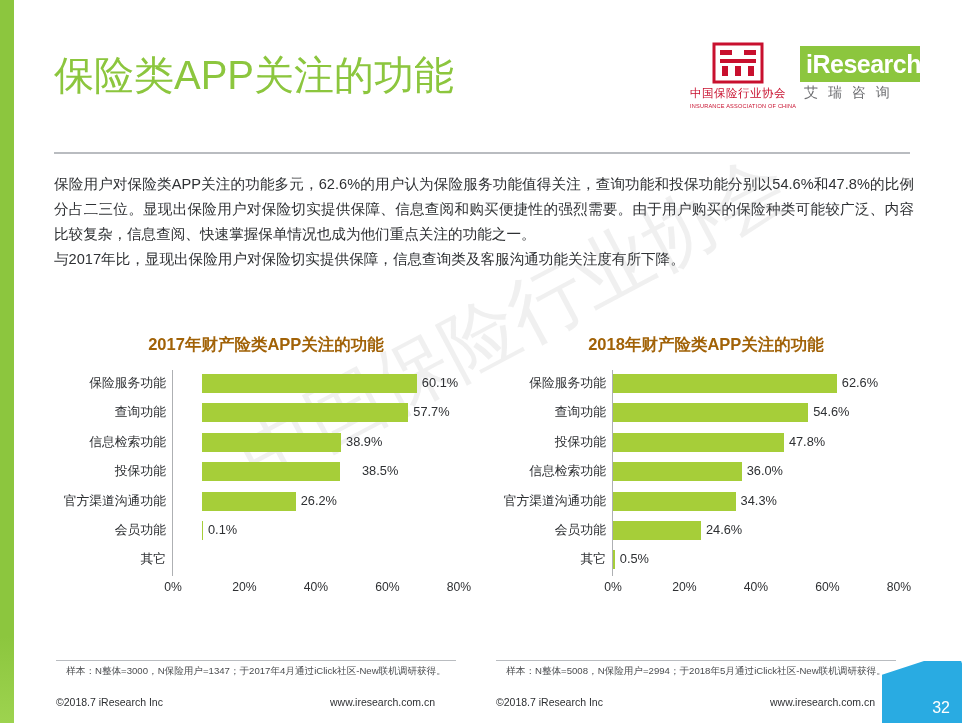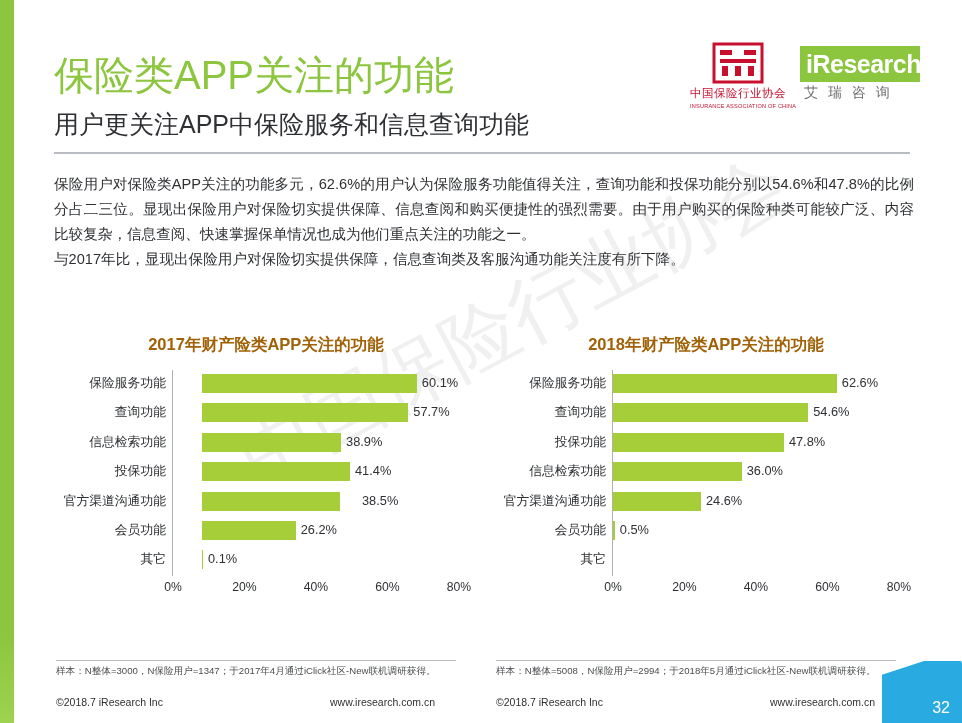--- a/index.html
+++ b/index.html
@@ -217,20 +217,21 @@
     transform: translateX(-50%);
     white-space: nowrap;
   }
   
   .foot-note {
     position: absolute;
     font-size: 9.6px;
     line-height: 13px;
     color: #4a4c4f;
     width: 400px;
+    text-align: center;
   }
   .foot-left { left: 56px; top: 664px; }
   .foot-right { left: 496px; top: 664px; }
   .foot-rule {
     position: absolute;
     height: 1px;
     background: #b9bcc0;
     width: 400px;
   }
   .foot-rule-left { left: 56px; top: 660px; }
@@ -275,21 +276,20 @@
 </head>
 <body>
 
 <div id="slide">
 
   <div class="left-bar">
     <div class="left-bar-inner"></div>
   </div>
 
   <div class="title">保险类APP关注的功能</div>
-  <div class="subtitle">用户更关注APP中保险服务和信息查询功能</div>
   <div class="header-rule"></div>
 
   <div class="logo-assoc">
     <div class="mark">
       <svg width="52" height="42" viewBox="0 0 52 42">
         <rect x="2" y="2" width="48" height="38" fill="none" stroke="#c8102e" stroke-width="3"></rect>
         <rect x="8" y="8" width="12" height="5" fill="#c8102e"></rect>
         <rect x="32" y="8" width="12" height="5" fill="#c8102e"></rect>
         <rect x="8" y="17" width="36" height="4" fill="#c8102e"></rect>
         <rect x="10" y="24" width="6" height="10" fill="#c8102e"></rect>
@@ -348,24 +348,20 @@
           </div>
           <div class="row">
             <div class="bar" style="width: 206.278px; background: rgb(166, 206, 57);"></div>
             <div class="val-label" style="left: 211.278px;">57.7%</div>
           </div>
           <div class="row">
             <div class="bar" style="width: 139.067px; background: rgb(166, 206, 57);"></div>
             <div class="val-label" style="left: 144.067px;">38.9%</div>
           </div>
           <div class="row">
-            <div class="bar" style="width: 148.005px; background: rgb(166, 206, 57);"></div>
-            <div class="val-label" style="left: 153.005px;">41.4%</div>
-          </div>
-          <div class="row">
             <div class="bar" style="width: 137.637px; background: rgb(166, 206, 57);"></div>
             <div class="val-label" style="left: 160px;">38.5%</div>
           </div>
           <div class="row">
             <div class="bar" style="width: 93.665px; background: rgb(166, 206, 57);"></div>
             <div class="val-label" style="left: 98.665px;">26.2%</div>
           </div>
           <div class="row">
             <div class="bar" style="width: 1px; background: rgb(166, 206, 57);"></div>
             <div class="val-label" style="left: 6px;">0.1%</div>
@@ -419,20 +415,24 @@
           </div>
           <div class="row">
             <div class="bar" style="width: 170.885px; background: rgb(166, 206, 57);"></div>
             <div class="val-label" style="left: 175.885px;">47.8%</div>
           </div>
           <div class="row">
             <div class="bar" style="width: 128.7px; background: rgb(166, 206, 57);"></div>
             <div class="val-label" style="left: 133.7px;">36.0%</div>
           </div>
           <div class="row">
+            <div class="bar" style="width: 122.622px; background: rgb(166, 206, 57);"></div>
+            <div class="val-label" style="left: 127.622px;">34.3%</div>
+          </div>
+          <div class="row">
             <div class="bar" style="width: 87.945px; background: rgb(166, 206, 57);"></div>
             <div class="val-label" style="left: 92.945px;">24.6%</div>
           </div>
           <div class="row">
             <div class="bar" style="width: 1.7875px; background: rgb(166, 206, 57);"></div>
             <div class="val-label" style="left: 6.7875px;">0.5%</div>
           </div>
         </div>
       <div class="xaxis" style="left:117px; top:206px; width:286px;">
           <div class="tick" style="left: 0px;">0%</div>

